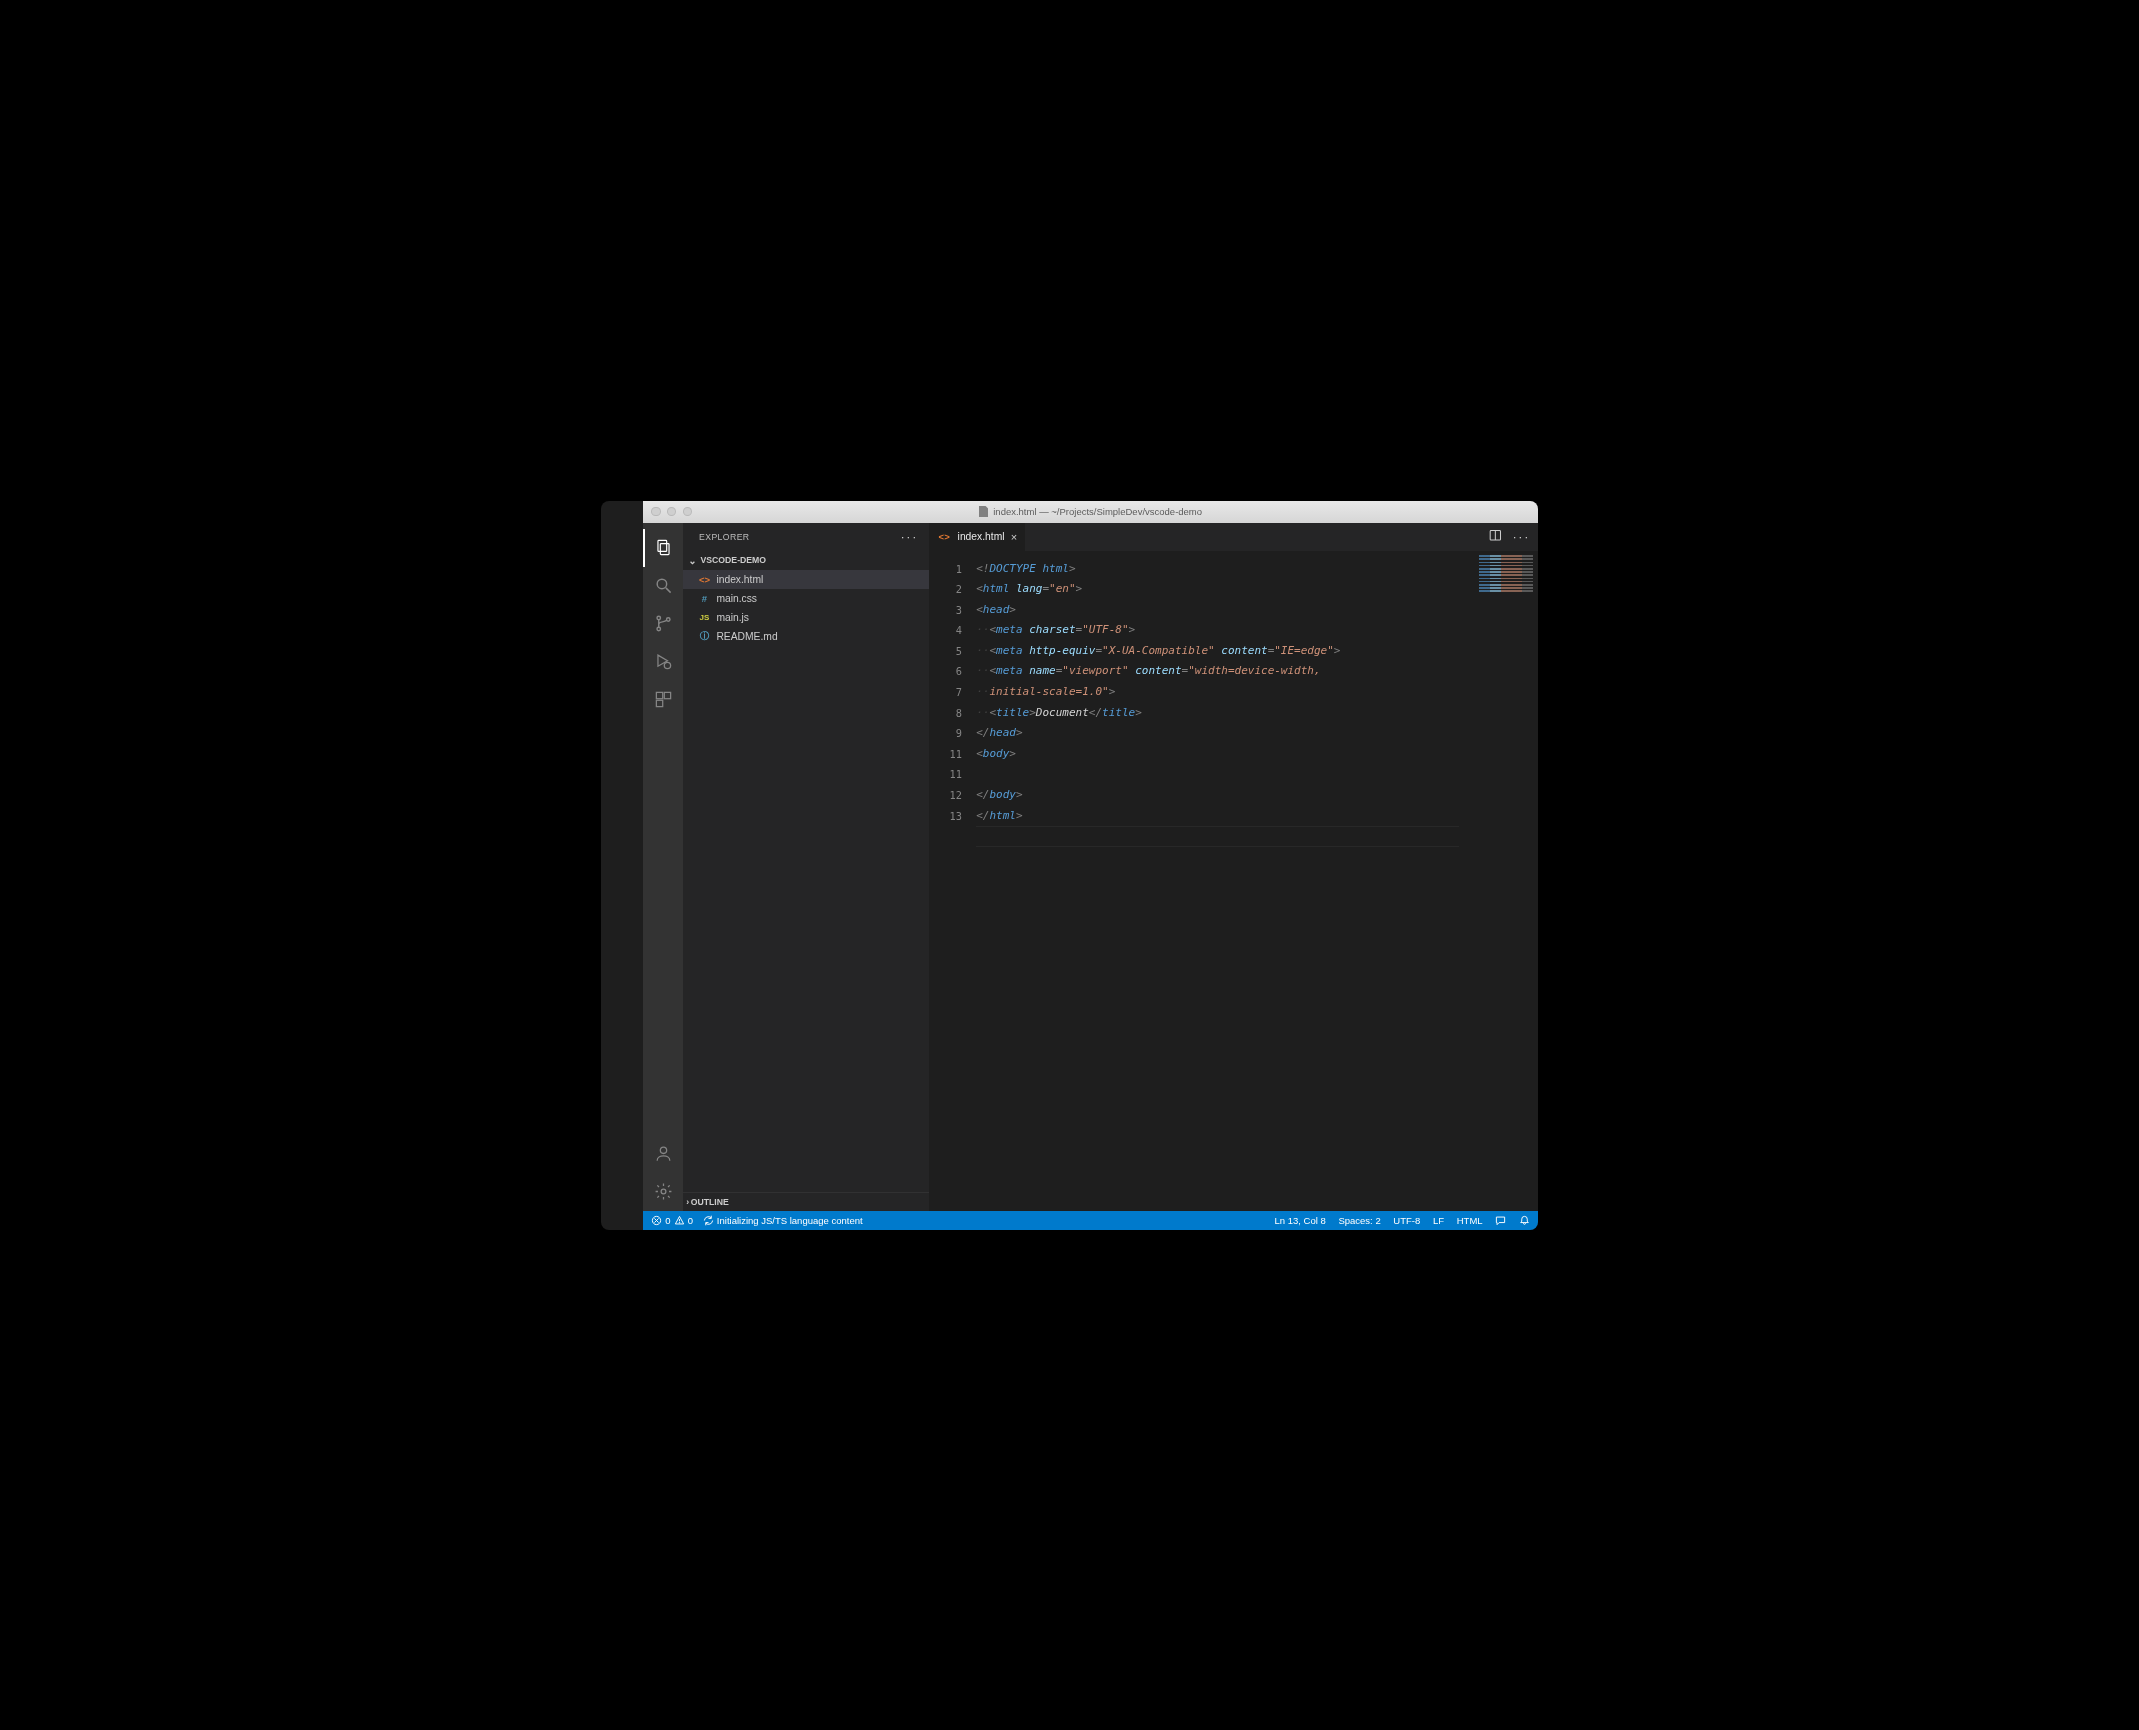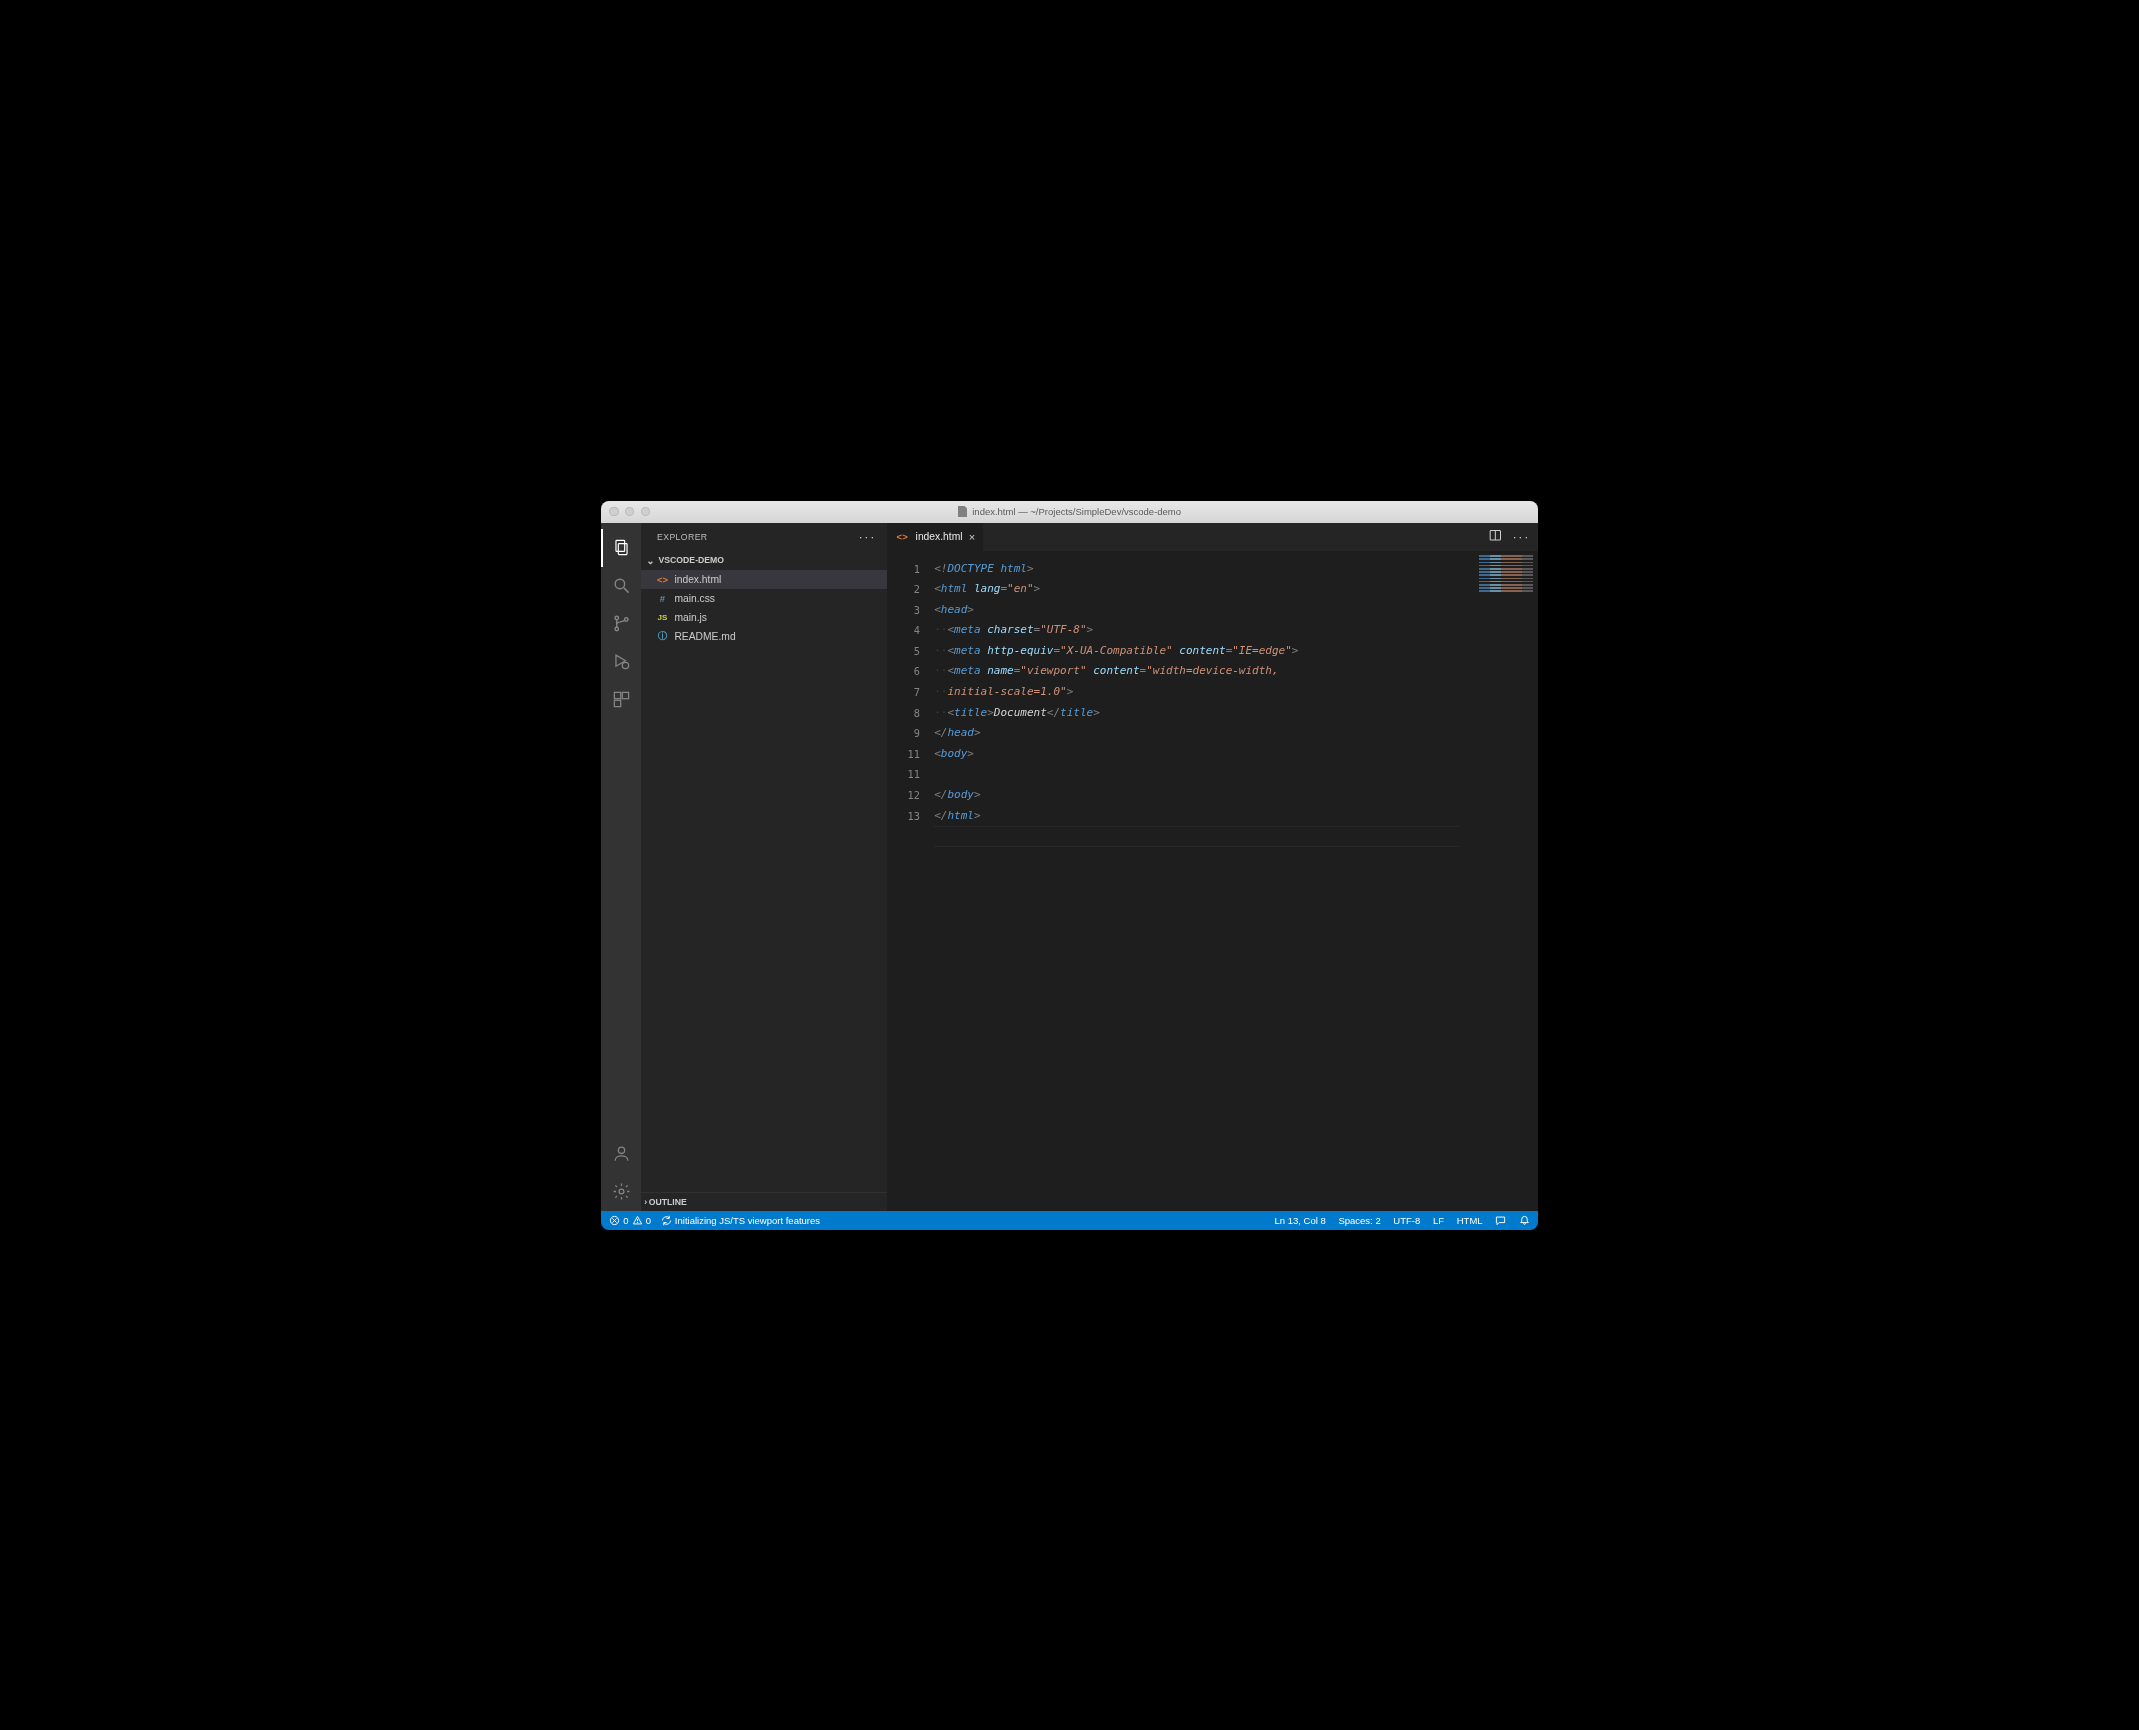--- a/index.html
+++ b/index.html
@@ -14,20 +14,21 @@
   }
   .app-window {
     width: 937px;
     height: 729px;
     background: #1e1e1e;
     border-radius: 8px;
     overflow: hidden;
     display: flex;
     flex-direction: column;
     box-shadow: 0 16px 48px rgba(0,0,0,0.7);
+    padding-left: 42px;
   }
   
   .titlebar {
     height: 22px;
     background: #dcdcdc;
     background: linear-gradient(#e8e8e8, #d6d6d6);
     display: flex;
     align-items: center;
     padding: 0 8px;
     position: relative;
@@ -418,21 +419,21 @@
           </svg>
         <span>0</span>
       </span>
       <span class="sb-item">
         <svg viewBox="0 0 16 16" fill="none" stroke="currentColor" stroke-width="1.4">
             <path d="M2 8a6 6 0 0 1 10-4"></path>
             <path d="M14 8a6 6 0 0 1-10 4"></path>
             <path d="M12 1v4h-4"></path>
             <path d="M4 15v-4h4"></path>
           </svg>
-        <span>Initializing JS/TS viewport features</span>
+        <span>Initializing JS/TS language content</span>
       </span>
     </div>
     <div class="right">
       <span class="sb-item">Ln 13, Col 8</span>
       <span class="sb-item">Spaces: 2</span>
       <span class="sb-item">UTF-8</span>
       <span class="sb-item">LF</span>
       <span class="sb-item">HTML</span>
       <span class="sb-item">
         <svg viewBox="0 0 16 16" fill="none" stroke="currentColor" stroke-width="1.4">

